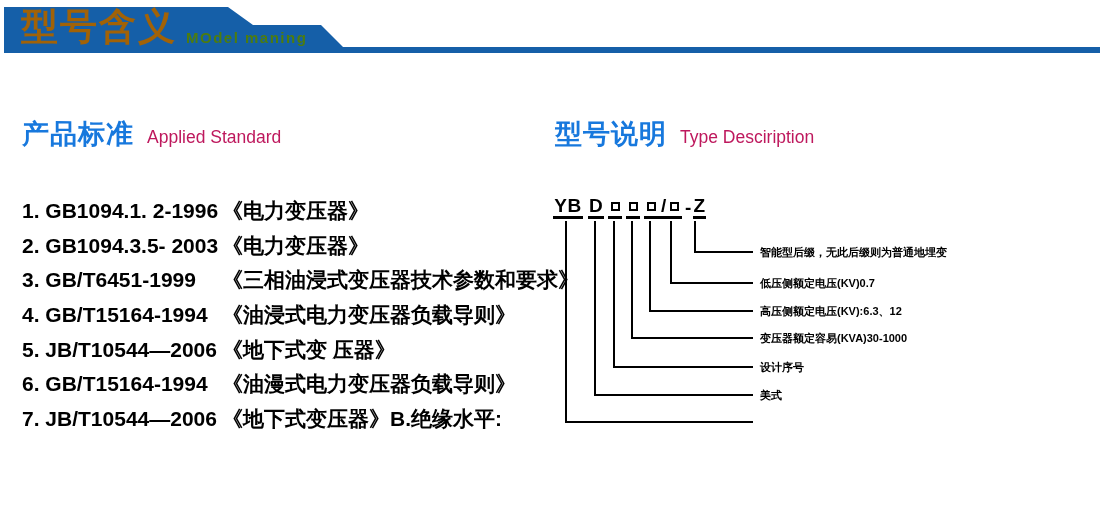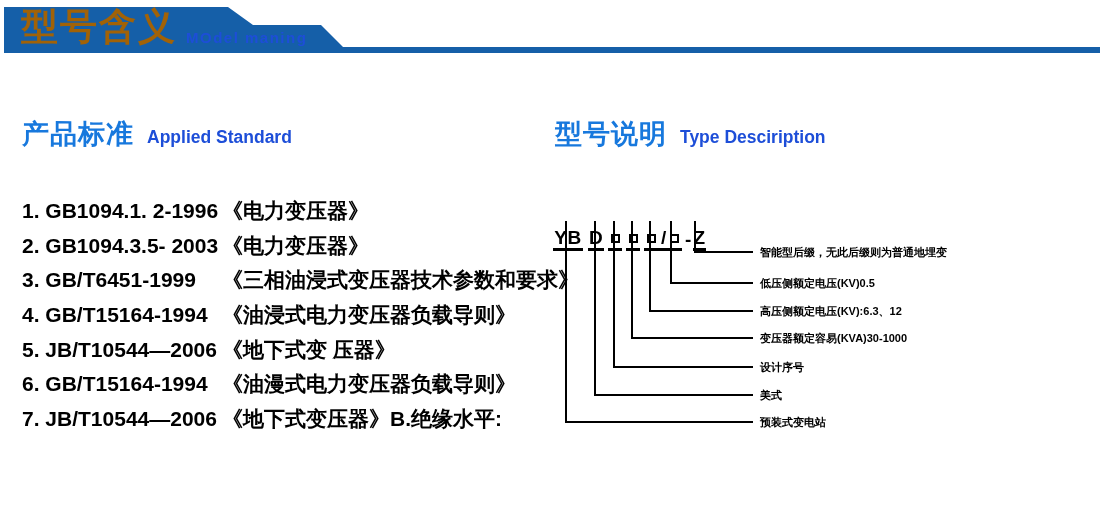--- a/index.html
+++ b/index.html
@@ -12,38 +12,38 @@
   }
   
   .banner { position:absolute; left:0; top:0; width:1100px; height:56px; }
   .banner svg { position:absolute; left:0; top:0; display:block; }
   .banner-title {
     position:absolute; left:21px; top:6px; font-size:37px; font-weight:700;
     color:#a16207; letter-spacing:2px; line-height:42px; white-space:nowrap;
   }
   .banner-sub {
     position:absolute; left:186px; top:29px; font-size:15px; font-weight:600;
-    color:#1d4ed8; letter-spacing:1.5px; white-space:nowrap;
+    color:#4d7c0f; letter-spacing:1.5px; white-space:nowrap;
   }
   
   .heading { position:absolute; top:116px; display:flex; align-items:baseline; gap:13px; white-space:nowrap;text-align:right; }
   .heading.left { left:22px; }
   .heading.right { left:555px; }
   .heading .cn { font-size:27px; font-weight:700; color:var(--accent); letter-spacing:1px; }
-  .heading .en { font-size:17.5px; font-weight:700; color:#1d4ed8; }
+  .heading .en { font-size:17.5px; font-weight:400; color:#be185d; }
   
   .standards { position:absolute; left:22px; top:194px; width:540px; display:flex; flex-direction:column; }
   .std-item { height:34.6px; display:flex; align-items:center; font-size:21px; font-weight:700; white-space:nowrap; }
   .std-item .code { width:200px; flex:0 0 200px; }
   .std-item.continuation { padding-left:192px; }
   
   .diagram { position:absolute; left:0; top:0; width:1100px; height:509px; pointer-events:none; }
   .seg {
     position:absolute; top:196px; height:23px; display:flex; align-items:center;
-    justify-content:center; font-size:19px; font-weight:700; letter-spacing:0.5px;margin-top:32px;
+    justify-content:center; font-size:19px; font-weight:700; letter-spacing:0.5px;
   }
   .seg.underline { border-bottom:3px solid var(--ink); }
   .sq { display:inline-block; width:9px; height:9px; border:2px solid var(--ink); background:#fff; }
   .seg .slash { margin-right:3px; }
   .vline { position:absolute; width:2px; background:var(--ink); }
   .hline { position:absolute; height:2px; background:var(--ink); }
   .dlabel {
     position:absolute; left:760px; font-size:11px; font-weight:700;
     white-space:nowrap; line-height:24px;
   }
@@ -115,29 +115,28 @@
       <span class="slash">/</span>
       <span class="sq"></span>
     </div>
     <div class="seg" style="left: 685px; width: 7px;">-</div>
     <div class="seg underline" style="left: 693px; width: 13px;">Z</div>
     <div class="vline" style="left: 694px; top: 221px; height: 32px;"></div>
     <div class="hline" style="left: 694px; top: 251px; width: 59px;"></div>
     <div class="dlabel" style="top: 240px;">智能型后缀，无此后缀则为普通地埋变</div>
     <div class="vline" style="left: 670px; top: 221px; height: 63px;"></div>
     <div class="hline" style="left: 670px; top: 282px; width: 83px;"></div>
-    <div class="dlabel" style="top: 271px;">低压侧额定电压(KV)0.5</div>
+    <div class="dlabel" style="top: 271px;">低压侧额定电压(KV)0.7</div>
     <div class="vline" style="left: 649px; top: 221px; height: 91px;"></div>
     <div class="hline" style="left: 649px; top: 310px; width: 104px;"></div>
     <div class="dlabel" style="top: 299px;">高压侧额定电压(KV):6.3、12</div>
     <div class="vline" style="left: 631px; top: 221px; height: 118px;"></div>
     <div class="hline" style="left: 631px; top: 337px; width: 122px;"></div>
     <div class="dlabel" style="top: 326px;">变压器额定容易(KVA)30-1000</div>
     <div class="vline" style="left: 613px; top: 221px; height: 147px;"></div>
     <div class="hline" style="left: 613px; top: 366px; width: 140px;"></div>
     <div class="dlabel" style="top: 355px;">设计序号</div>
     <div class="vline" style="left: 594px; top: 221px; height: 175px;"></div>
     <div class="hline" style="left: 594px; top: 394px; width: 159px;"></div>
     <div class="dlabel" style="top: 383px;">美式</div>
     <div class="vline" style="left: 565px; top: 221px; height: 202px;"></div>
     <div class="hline" style="left: 565px; top: 421px; width: 188px;"></div>
-    <div class="dlabel" style="top: 410px;">预装式变电站</div>
   </div>
 
 </body></html>

